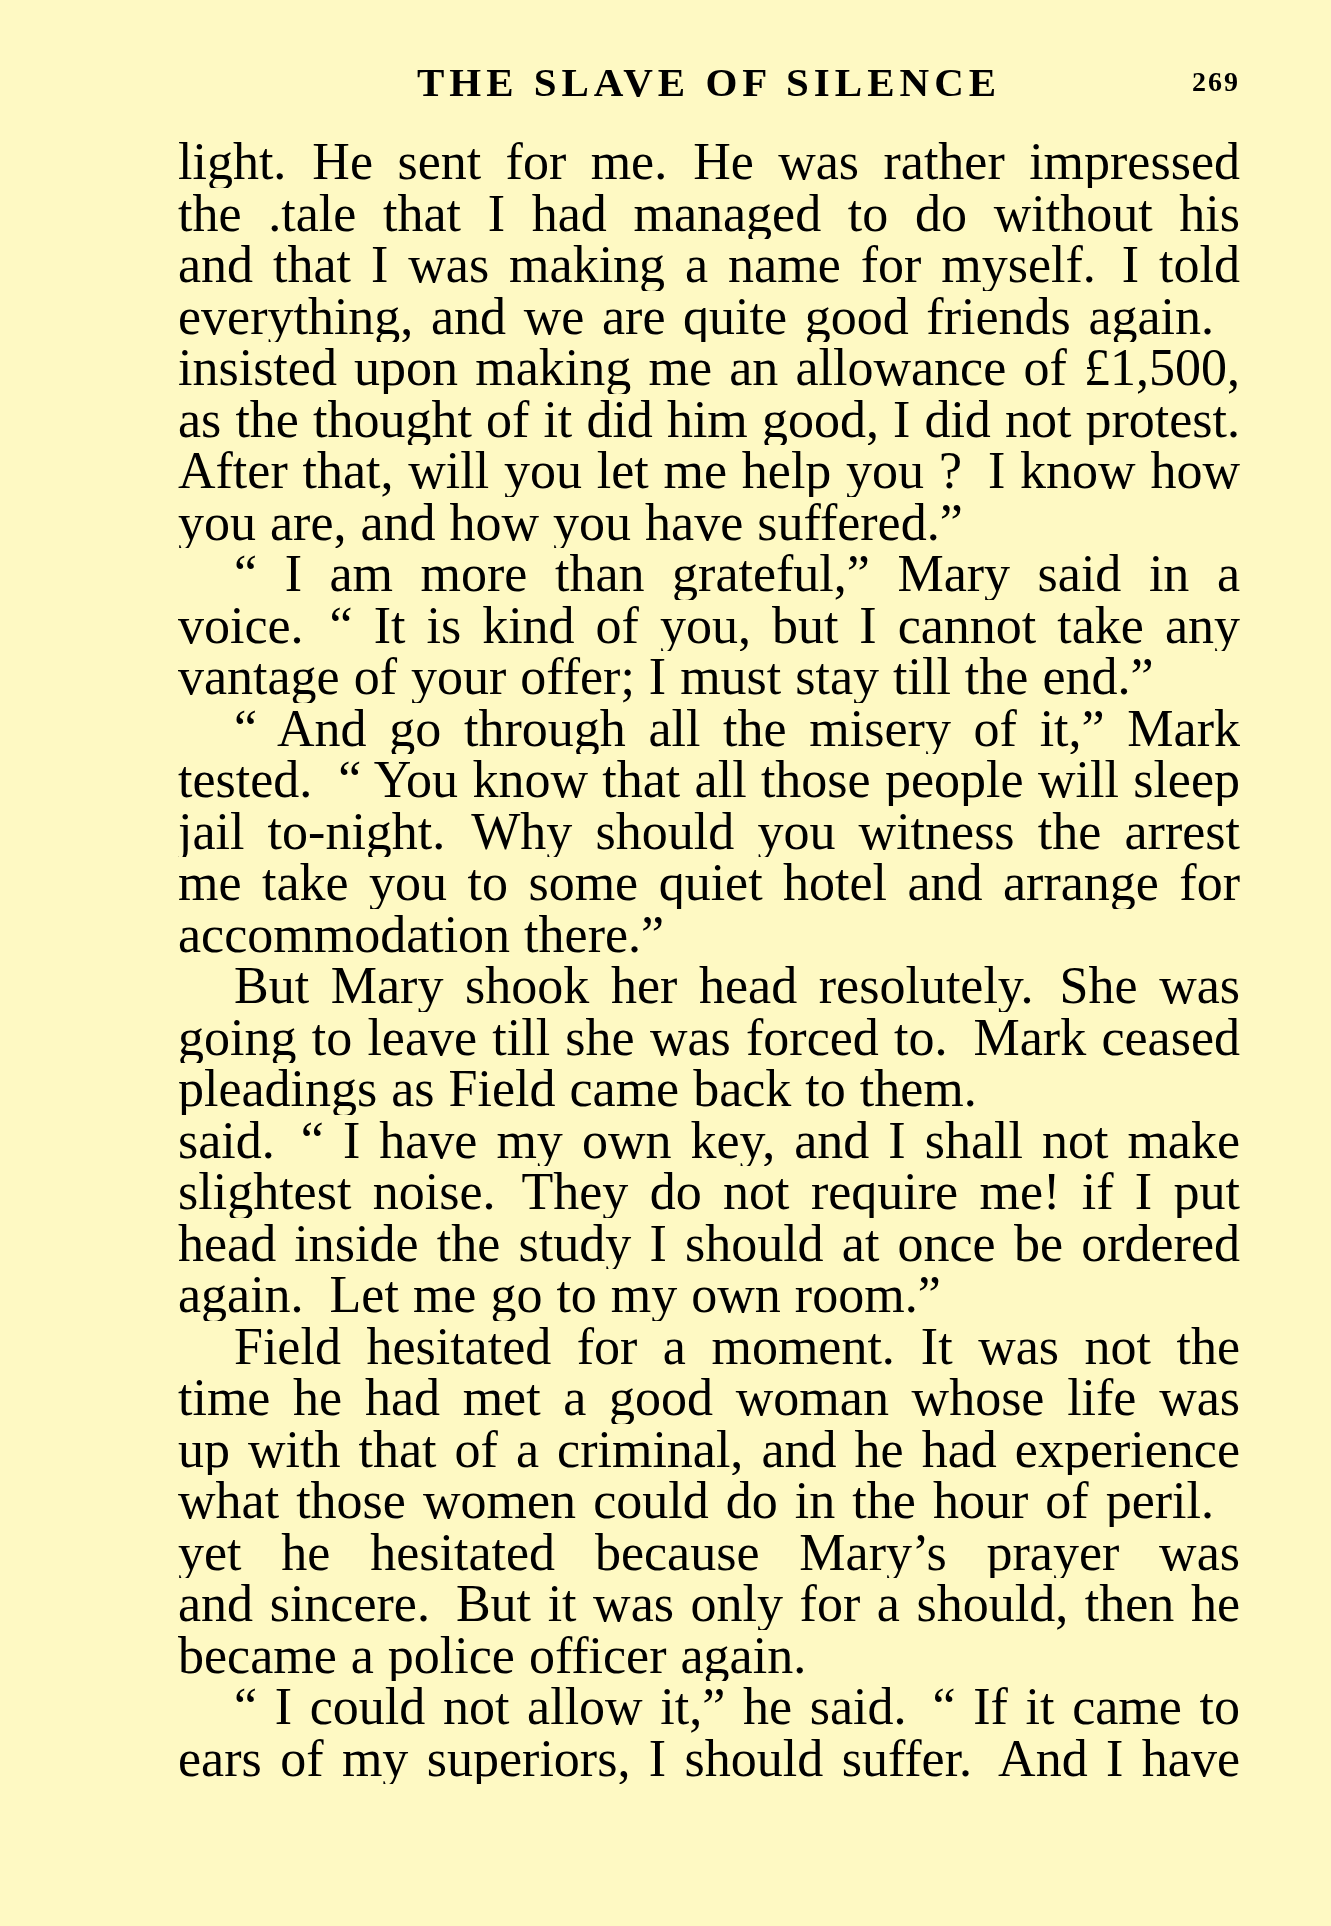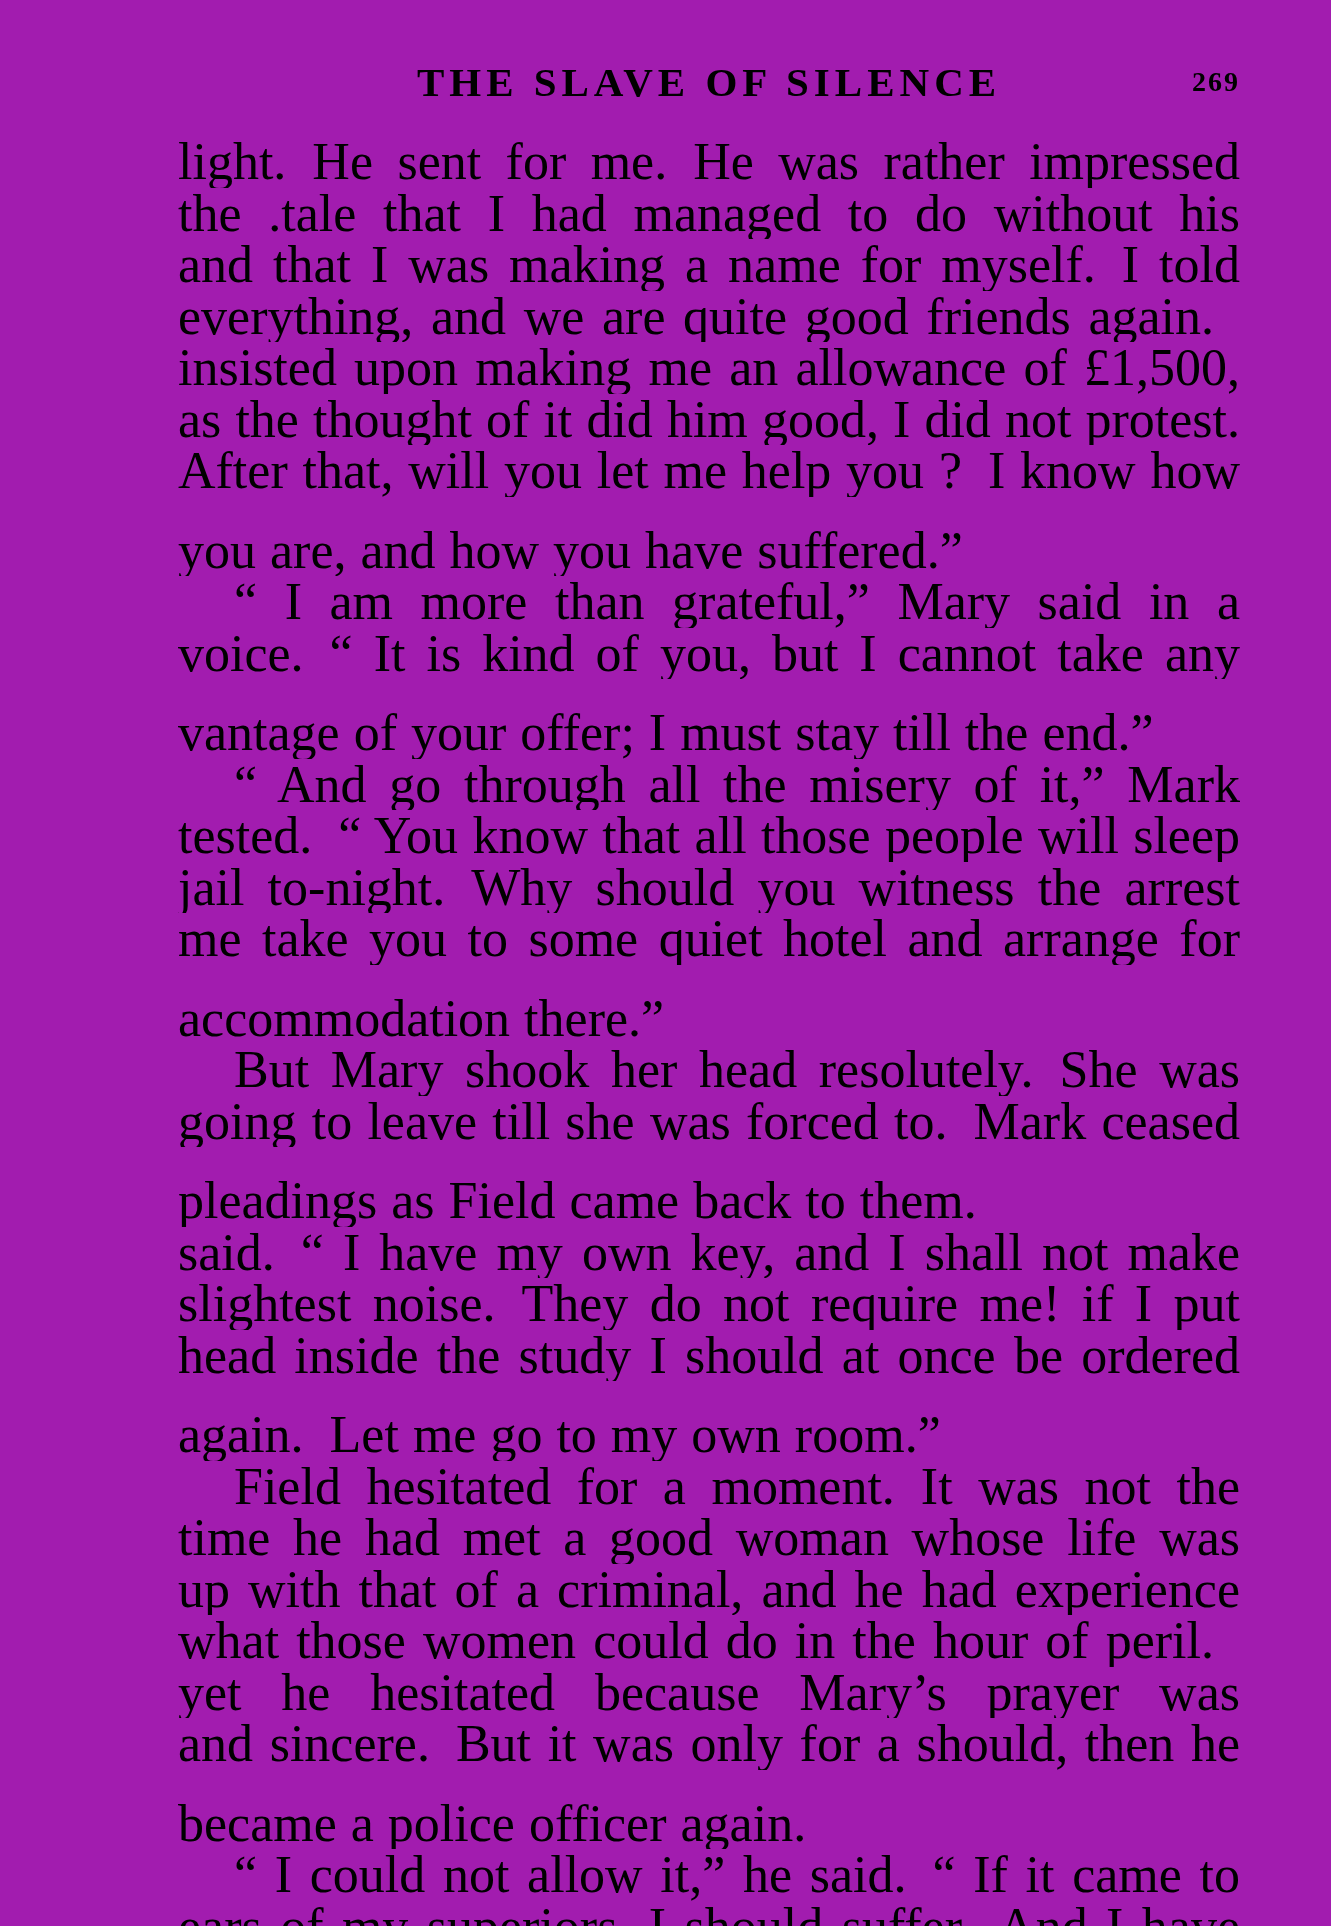--- a/index.html
+++ b/index.html
@@ -4,21 +4,21 @@
 <style>
   html, body {
     margin: 0;
     padding: 0;
     background: #ffffff;
   }
   .page {
     position: relative;
     width: 1331px;
     height: 1926px;
-    background: #a21caf;
+    background: #fef9c3;
     color: #000000;
     font-family: "Liberation Serif", "DejaVu Serif", serif;
     overflow: hidden;
   }
   .running-header {
     position: absolute;
     top: 58px;
     left: 178px;
     width: 1062px;
     height: 50px;
@@ -59,21 +59,20 @@
   .line {
     height: 51.5px;
     overflow: hidden;
     text-align: justify;
     text-align-last: justify;
     white-space: normal;
   }
   .line.last {
     text-align: left;
     text-align-last: left;
-    margin-top: 28px;
   }
   .line.indent {
     text-indent: 56px;
   }
 </style>
 </head>
 <body>
 
 <div class="page">
   <div class="running-header">

